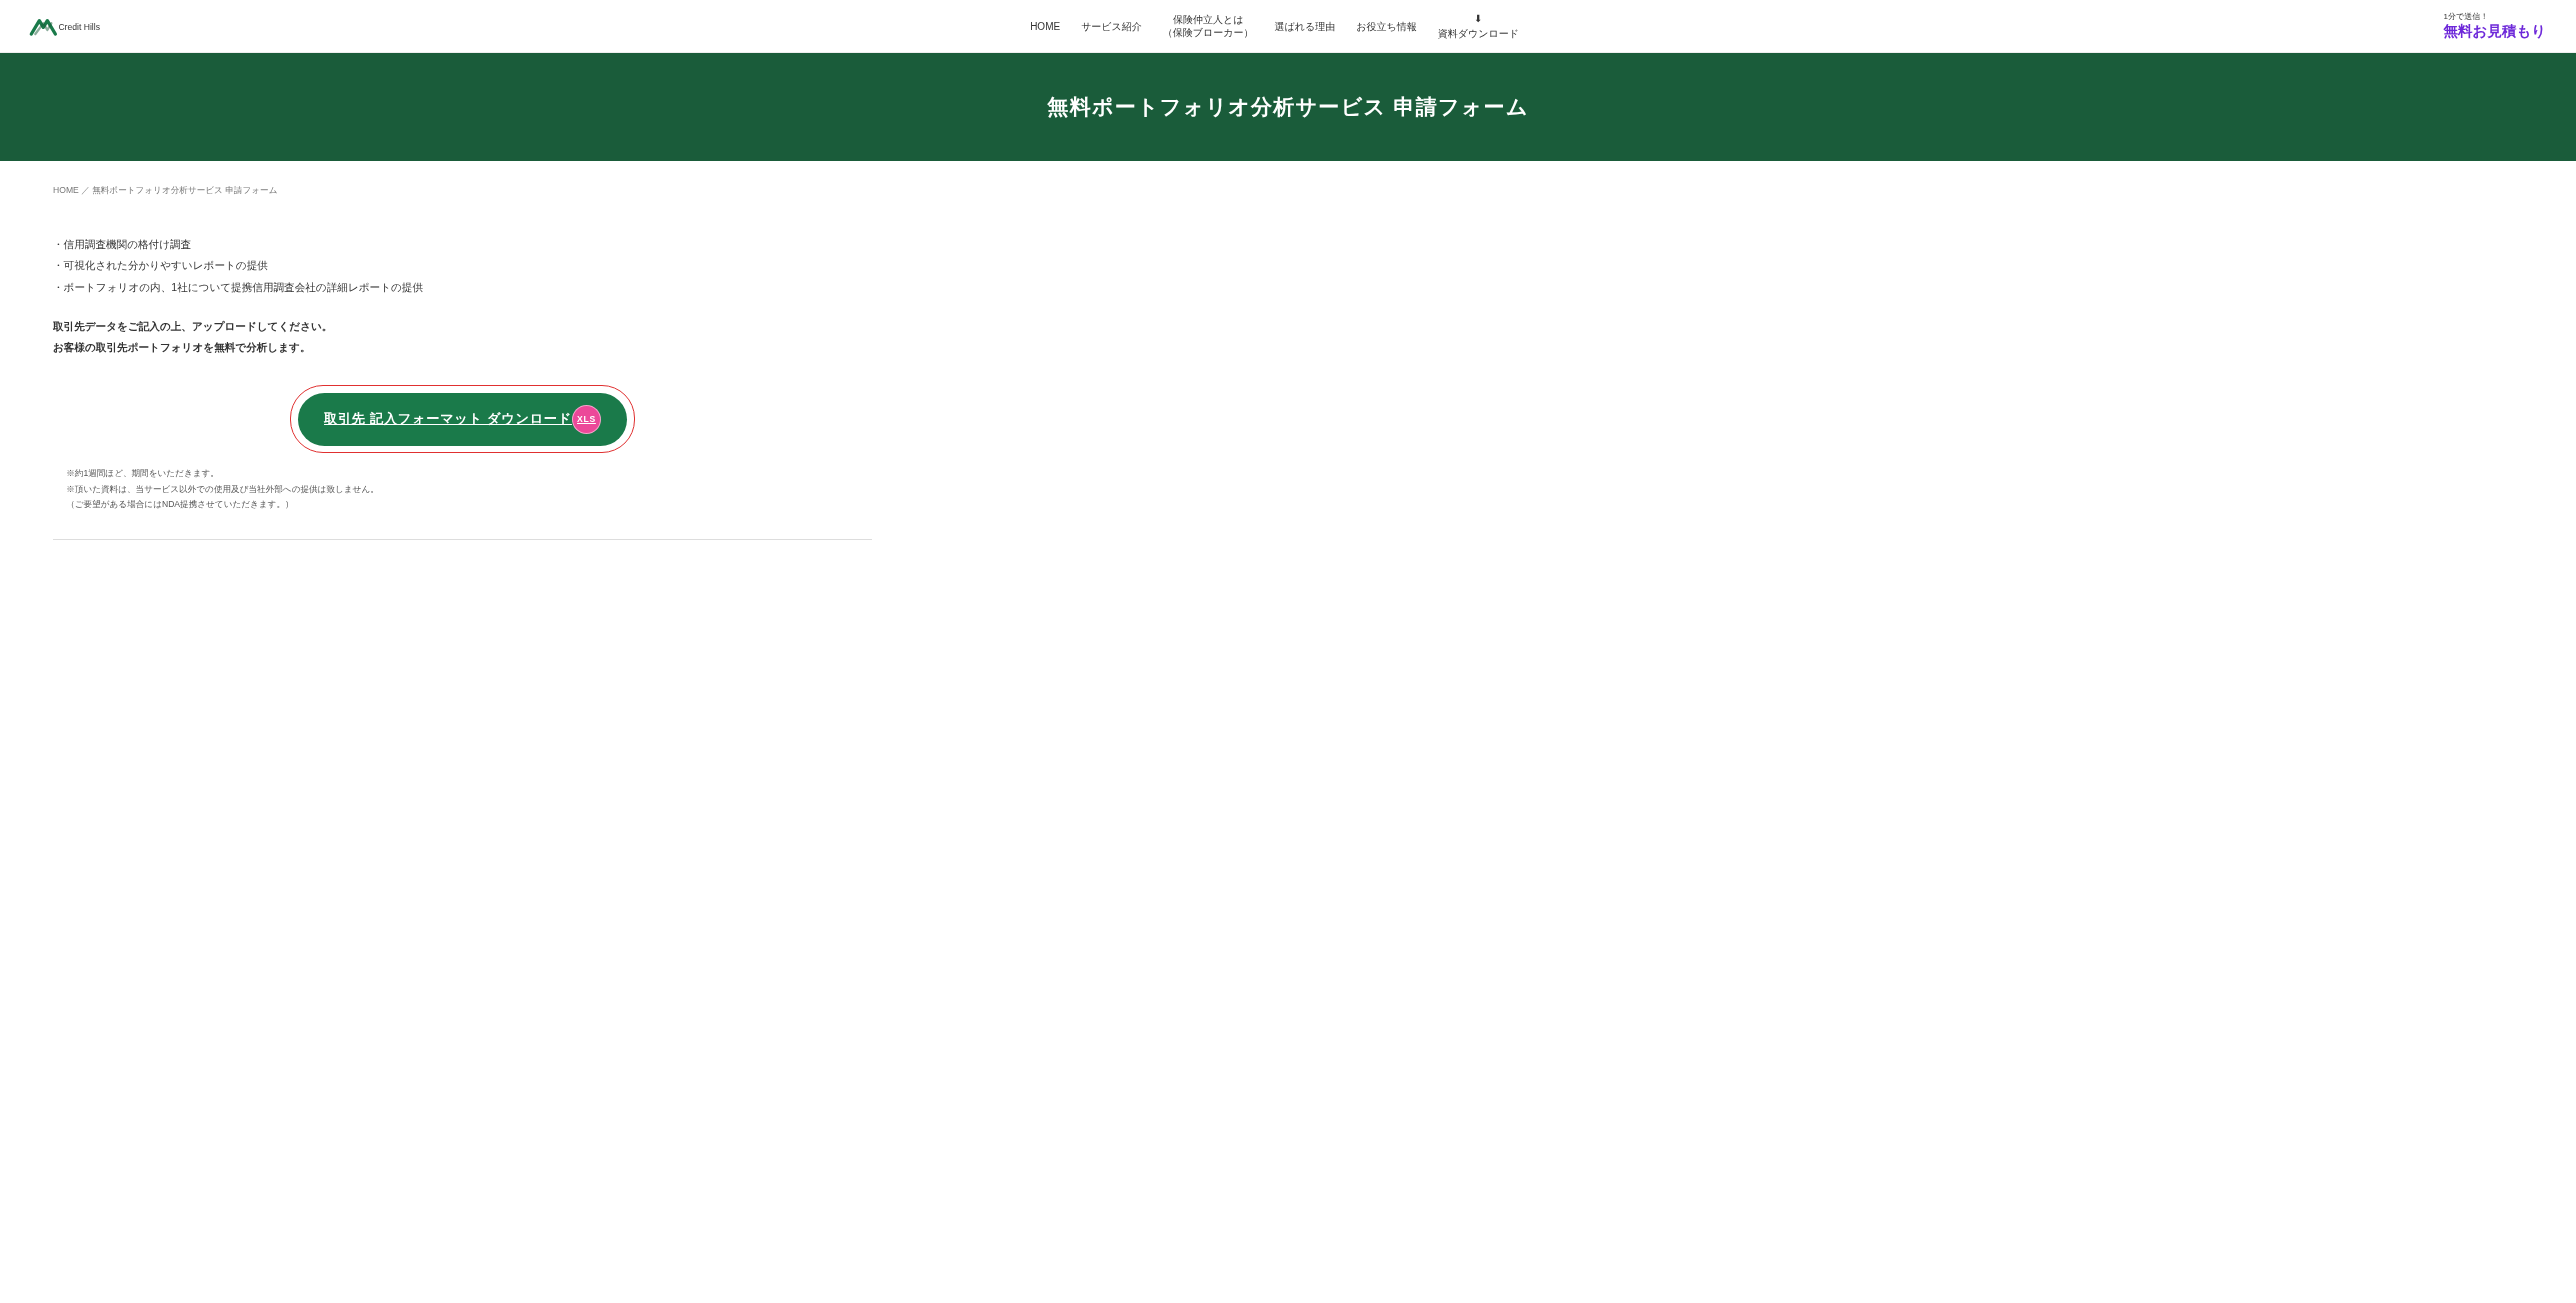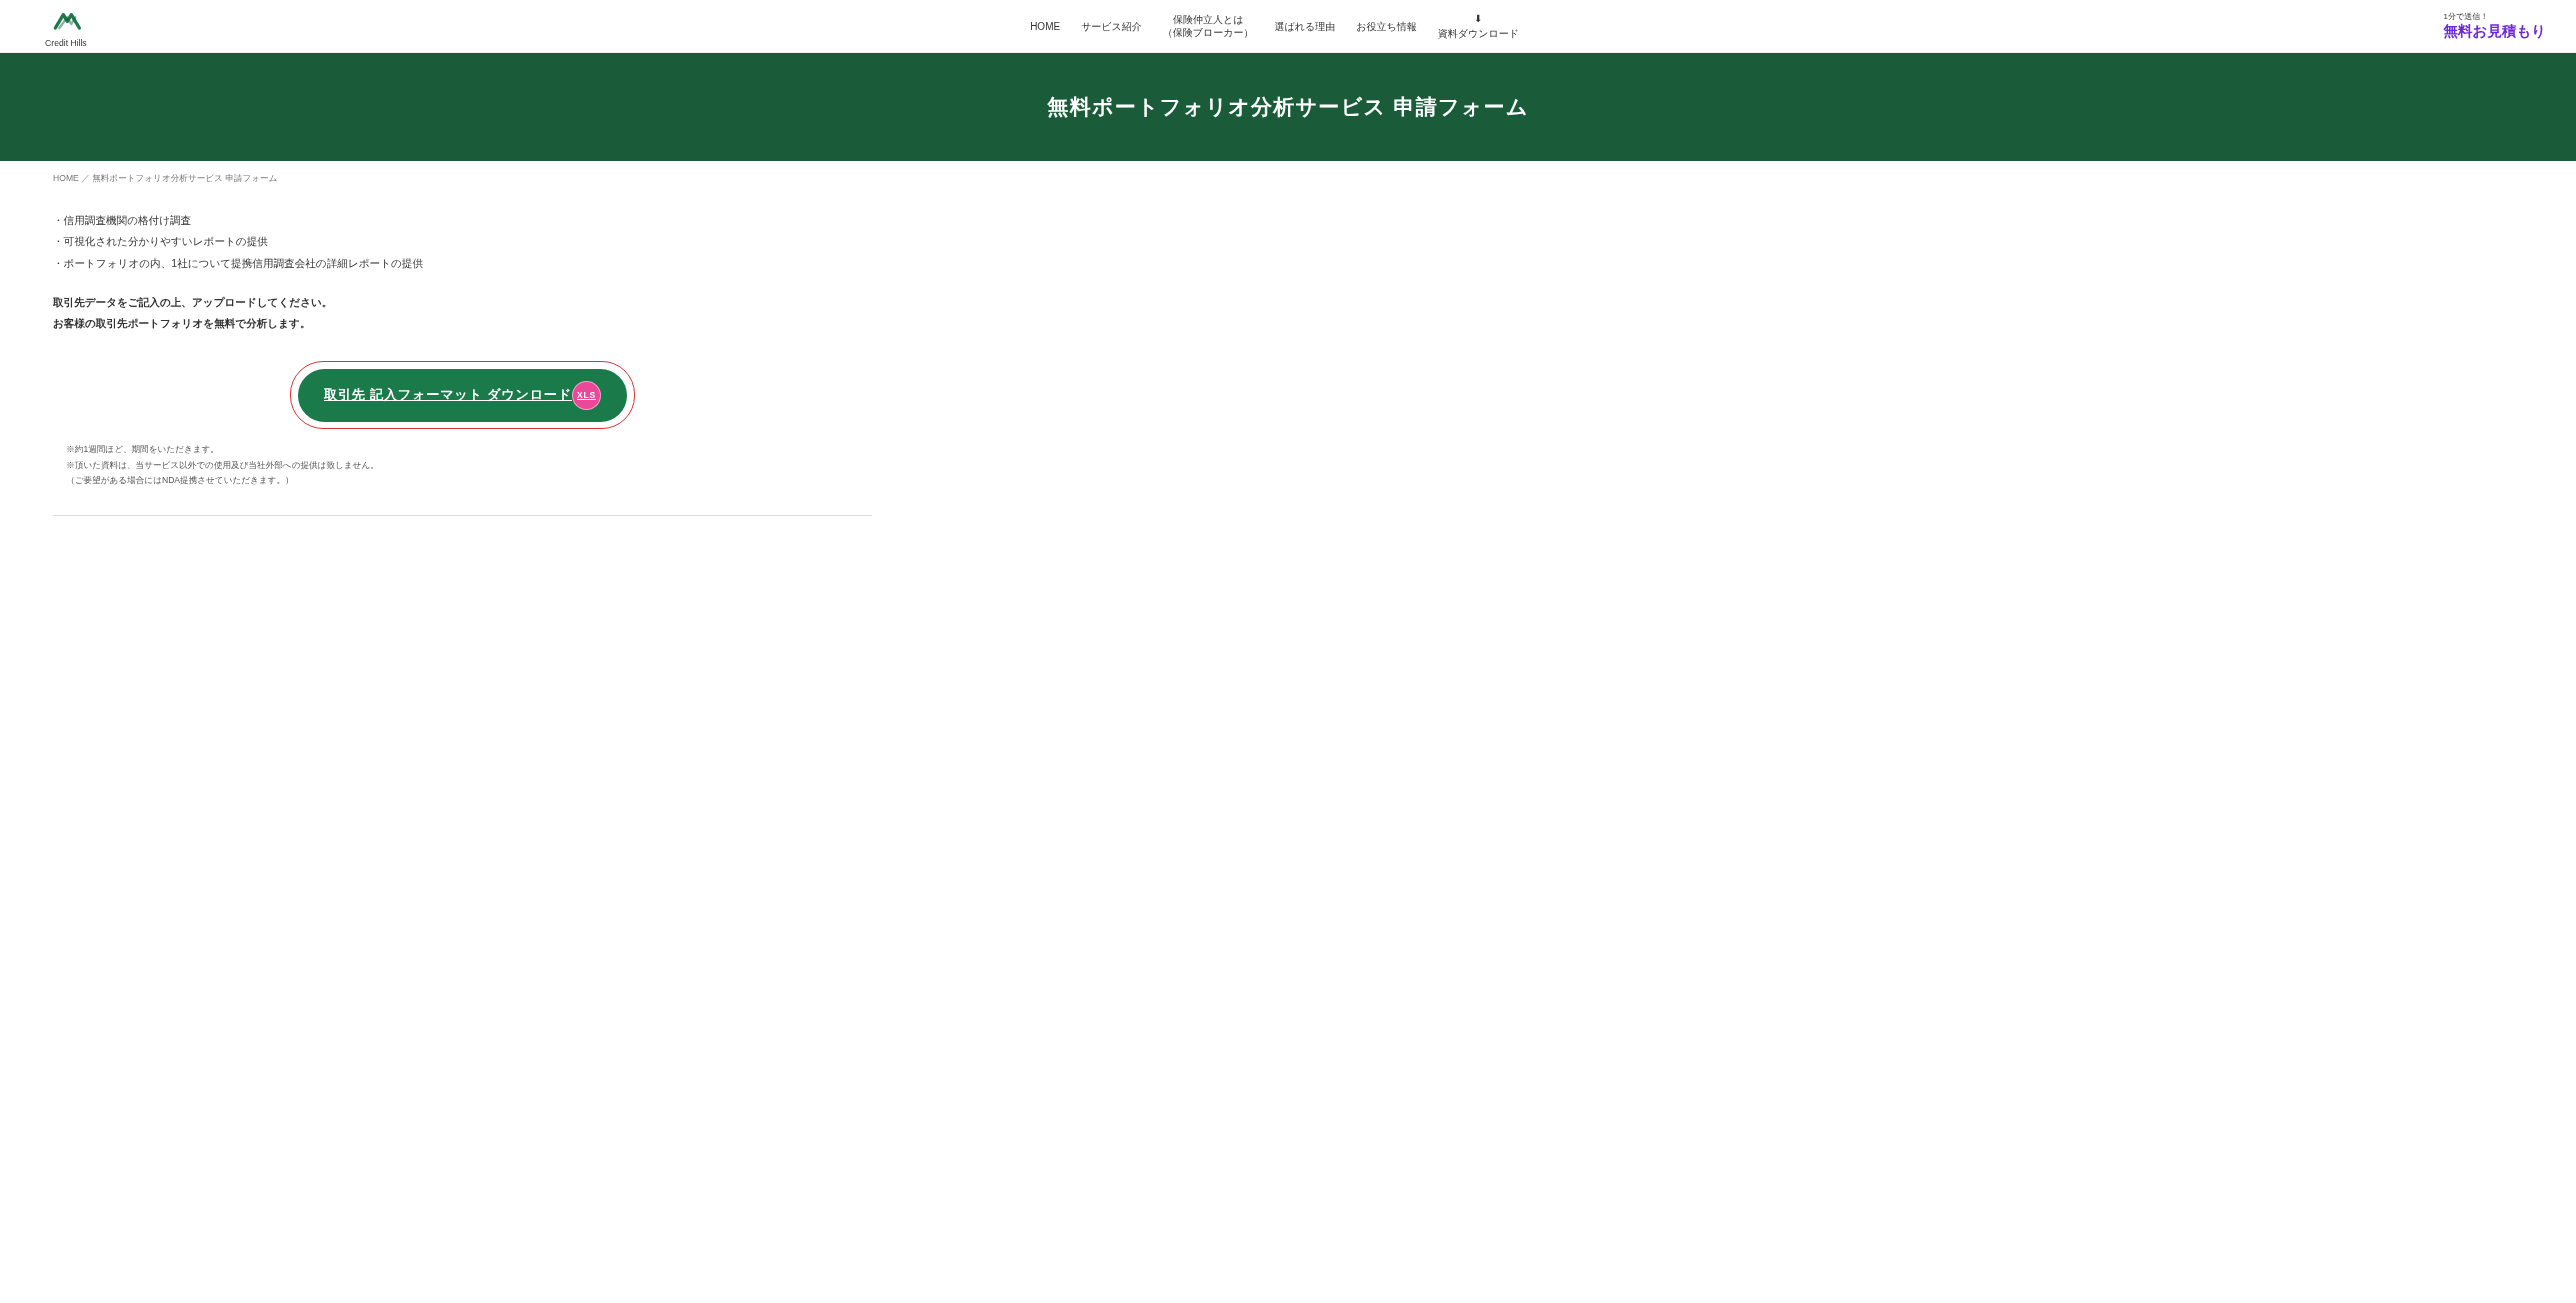--- a/index.html
+++ b/index.html
@@ -10,21 +10,21 @@
       display: flex;
       align-items: center;
       justify-content: space-between;
       padding: 0 26.4px;
       height: 53px;
       border-bottom: 0.7px solid #eee;
       background: #fff;
     }
     .logo-area {
       display: flex;
-      flex-direction: column;
+      flex-direction: row;
       align-items: center;
       min-width: 79px;
     }
     .logo-icon {
       width: 32px;
       height: 32px;
     }
     .logo-text {
       font-size: 8.6px;
       color: #333;
@@ -74,21 +74,21 @@
     }
     .hero-title {
       color: #fff;
       font-size: 21px;
       font-weight: bold;
       letter-spacing: 1.3px;
     }
 
     
     .breadcrumb {
-      padding: 12px 53px;
+      padding: 24px 53px;
       font-size: 8.6px;
       color: #777;
     }
     .breadcrumb a {
       color: #777;
       text-decoration: none;
     }
 
     
     .main-content {

